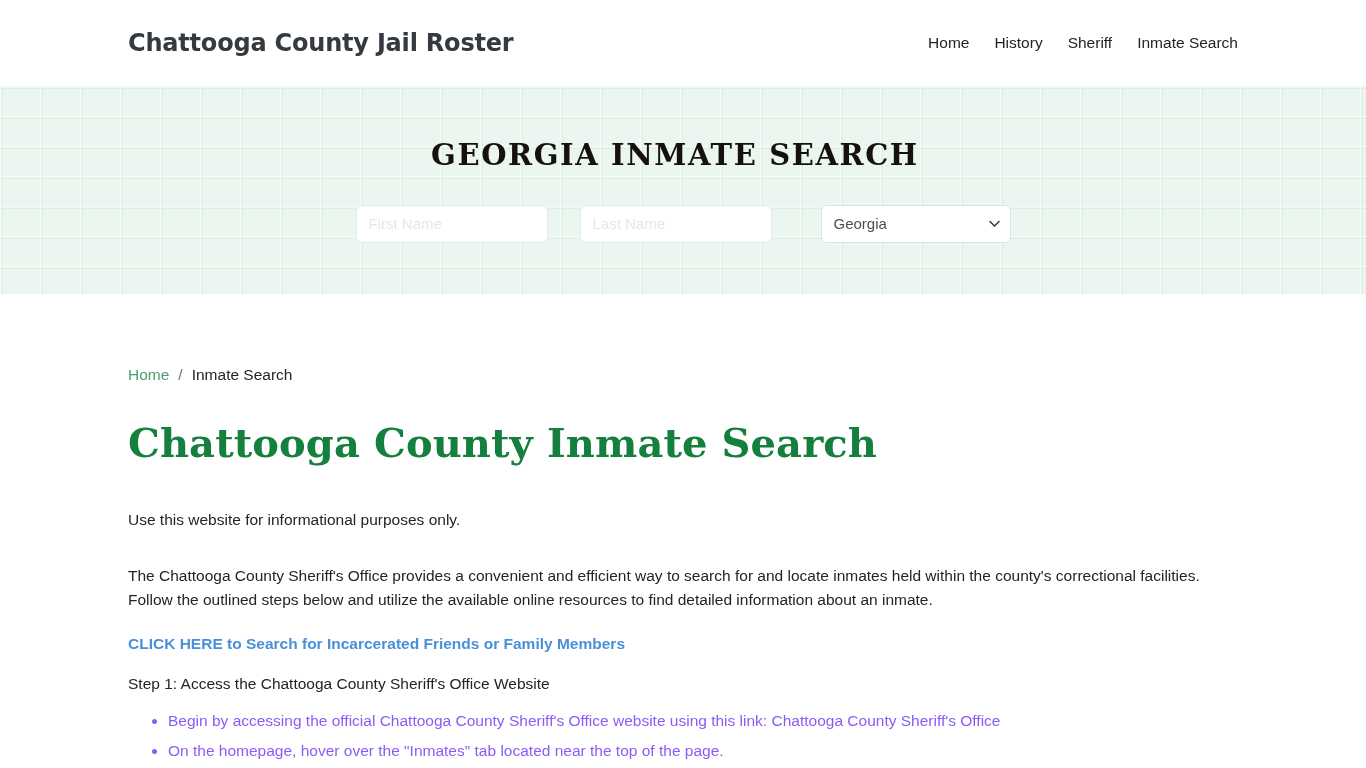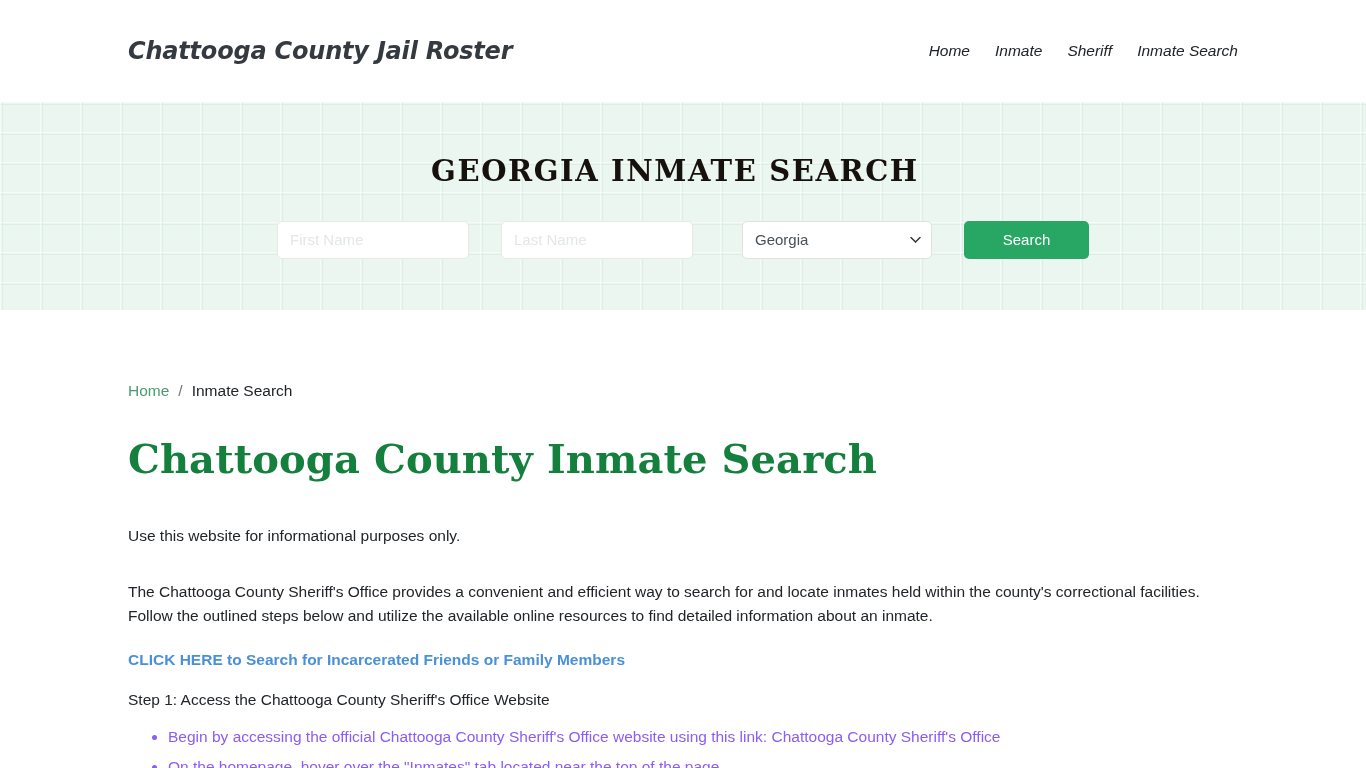--- a/index.html
+++ b/index.html
@@ -10,27 +10,26 @@
     width: 1366px;
     height: 768px;
     overflow: hidden;
     background: #ffffff;
     font-family: "Liberation Sans", sans-serif;
     -webkit-font-smoothing: antialiased;
   }
 
   
   .site-header {
-    height: 102px;
+    height: 86px;
     background: #ffffff;
     display: flex;
     align-items: center;
     justify-content: space-between;
     padding: 0 128px;
-    font-style: italic;
   }
   .brand {
     font-family: "DejaVu Sans", sans-serif;
     font-size: 24px;
     font-weight: 700;
     color: #343a40;
     letter-spacing: -0.2px;
     white-space: nowrap;
     text-decoration: none;
   }
@@ -195,21 +194,21 @@
     margin-bottom: 6px;
   }
 </style>
 </head>
 <body>
 
 <header class="site-header">
   <a href="#" class="brand">Chattooga County Jail Roster</a>
   <nav class="main-nav">
     <a href="#" class="nav-link">Home</a>
-    <a href="#" class="nav-link">Inmate</a>
+    <a href="#" class="nav-link">History</a>
     <a href="#" class="nav-link">Sheriff</a>
     <a href="#" class="nav-link">Inmate Search</a>
   </nav>
 </header>
 
 <section class="hero">
   <h1 class="hero-title">GEORGIA INMATE SEARCH</h1>
 
   <form class="search-form">
     <input class="form-input" type="text" placeholder="First Name" style="">
@@ -218,21 +217,20 @@
 
     <span class="select-wrap">
       <select class="form-select">
         <option>Georgia</option>
       </select>
       <svg class="select-chevron" viewBox="0 0 11 7">
         <path d="M1 1 L5.5 5.6 L10 1" fill="none" stroke="#343a40" stroke-width="1.5" stroke-linecap="round" stroke-linejoin="round"></path>
       </svg>
     </span>
 
-    <button class="search-button" type="submit">Search</button>
   </form>
 </section>
 
 <main class="content">
 
   <div class="breadcrumb">
     <a href="#" class="breadcrumb-link">Home</a>
     <span class="breadcrumb-sep">/</span>
     <span class="breadcrumb-current">Inmate Search</span>
   </div>

